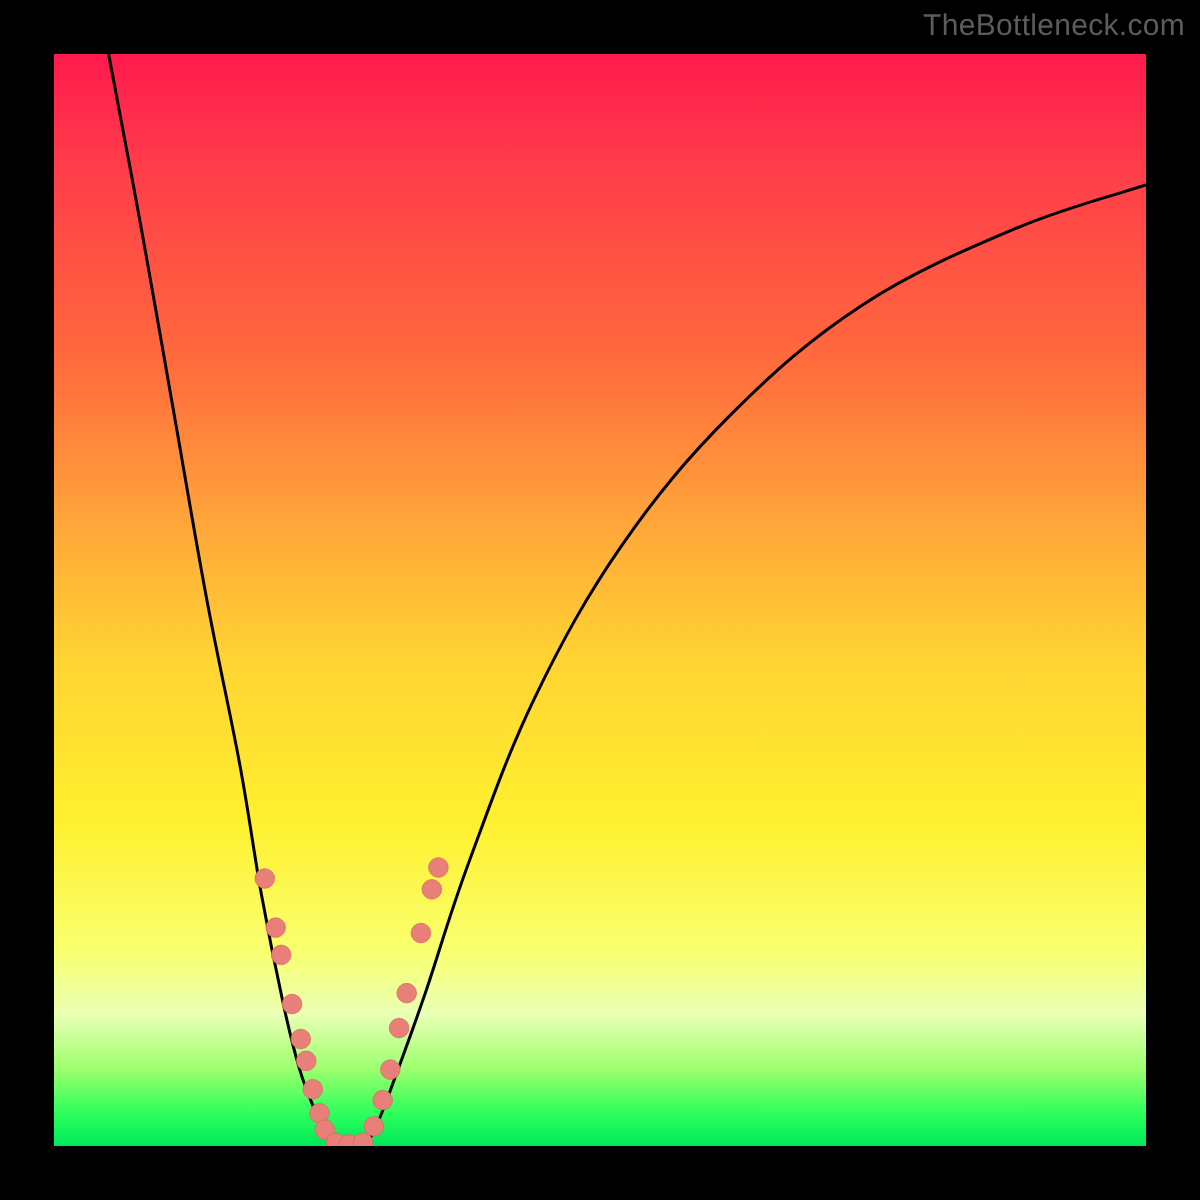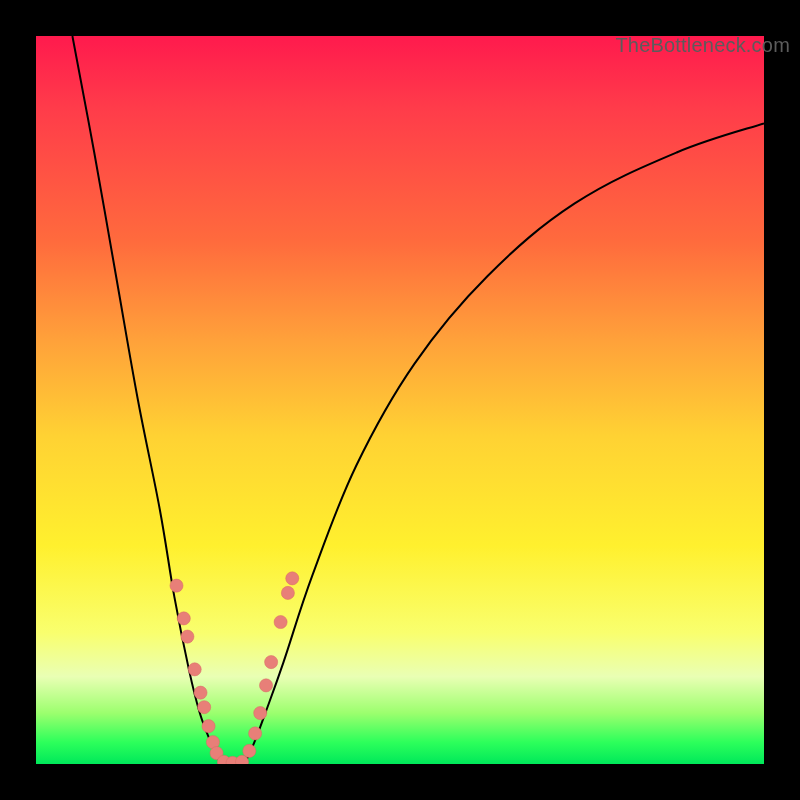--- a/index.html
+++ b/index.html
@@ -41,21 +41,20 @@
   }
   .watermark {
     position: absolute;
     top: 6px;
     right: 10px;
     color: #5c5c5c;
     font-size: 20px;
     font-weight: 500;
     letter-spacing: 0.2px;
     z-index: 10;
-    margin-top: 28px;
   }
   svg.curves {
     position: absolute;
     inset: 0;
     width: 100%;
     height: 100%;
   }
   .curve {
     fill: none;
     stroke: #000;

